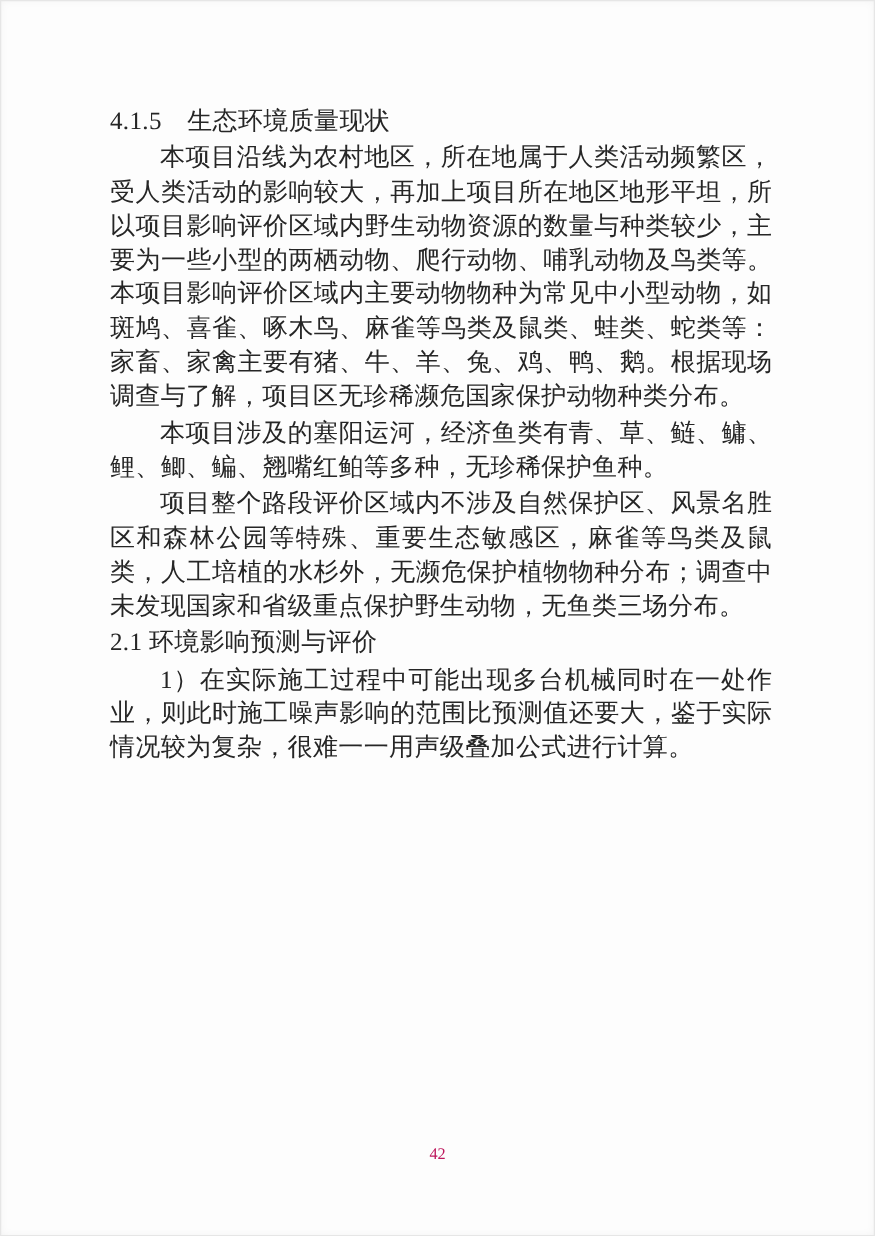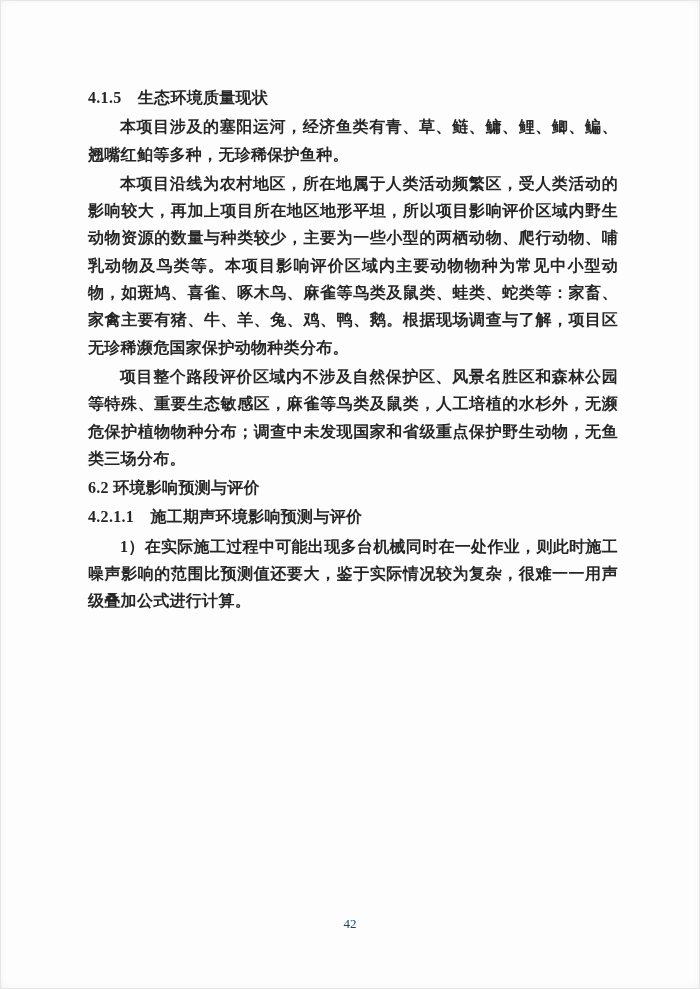--- a/index.html
+++ b/index.html
@@ -15,23 +15,23 @@
     overflow: hidden;
   }
   .content {
     position: absolute;
     left: 88px;
     top: 84px;
     width: 530px;
   }
   .content p, .content h2, .content h3, .content h4 {
     margin: 0 0 2px 0;
-    font-size: 16px;
+    font-size: 20px;
     line-height: 27.3px;
-    font-weight: bold;
+    font-weight: normal;
     letter-spacing: 0.3px;
   }
   .body-para {
     text-align: justify;
     text-indent: 2em;
   }
   .h-main {
     font-weight: bold;
     font-size: 15px;
   }
@@ -40,42 +40,41 @@
   }
   .footer {
     position: absolute;
     top: 914px;
     left: 0;
     width: 100%;
     text-align: center;
   }
   .page-number {
     font-size: 13px;
-    color: #0c4a6e;
+    color: #be185d;
   }
 </style>
 </head>
 <body>
 
 <div class="page">
   <main class="content">
 
     <h3 class="h-sub">4.1.5　生态环境质量现状</h3>
 
 
+    <p class="body-para">本项目沿线为农村地区，所在地属于人类活动频繁区，受人类活动的影响较大，再加上项目所在地区地形平坦，所以项目影响评价区域内野生动物资源的数量与种类较少，主要为一些小型的两栖动物、爬行动物、哺乳动物及鸟类等。本项目影响评价区域内主要动物物种为常见中小型动物，如斑鸠、喜雀、啄木鸟、麻雀等鸟类及鼠类、蛙类、蛇类等：家畜、家禽主要有猪、牛、羊、兔、鸡、鸭、鹅。根据现场调查与了解，项目区无珍稀濒危国家保护动物种类分布。</p>
+
     <p class="body-para">本项目涉及的塞阳运河，经济鱼类有青、草、鲢、鳙、鲤、鲫、鳊、翘嘴红鲌等多种，无珍稀保护鱼种。</p>
-
-    <p class="body-para">本项目沿线为农村地区，所在地属于人类活动频繁区，受人类活动的影响较大，再加上项目所在地区地形平坦，所以项目影响评价区域内野生动物资源的数量与种类较少，主要为一些小型的两栖动物、爬行动物、哺乳动物及鸟类等。本项目影响评价区域内主要动物物种为常见中小型动物，如斑鸠、喜雀、啄木鸟、麻雀等鸟类及鼠类、蛙类、蛇类等：家畜、家禽主要有猪、牛、羊、兔、鸡、鸭、鹅。根据现场调查与了解，项目区无珍稀濒危国家保护动物种类分布。</p>
 
     <p class="body-para">项目整个路段评价区域内不涉及自然保护区、风景名胜区和森林公园等特殊、重要生态敏感区，麻雀等鸟类及鼠类，人工培植的水杉外，无濒危保护植物物种分布；调查中未发现国家和省级重点保护野生动物，无鱼类三场分布。</p>
 
-    <h2 class="h-main">6.2 环境影响预测与评价</h2>
+    <h2 class="h-main">2.1 环境影响预测与评价</h2>
 
 
-    <h4 class="h-sub">4.2.1.1　施工期声环境影响预测与评价</h4>
 
     <p class="body-para">1）在实际施工过程中可能出现多台机械同时在一处作业，则此时施工噪声影响的范围比预测值还要大，鉴于实际情况较为复杂，很难一一用声级叠加公式进行计算。</p>
 
 
 
 
   </main>
 
   <footer class="footer">
     <span class="page-number">42</span>

